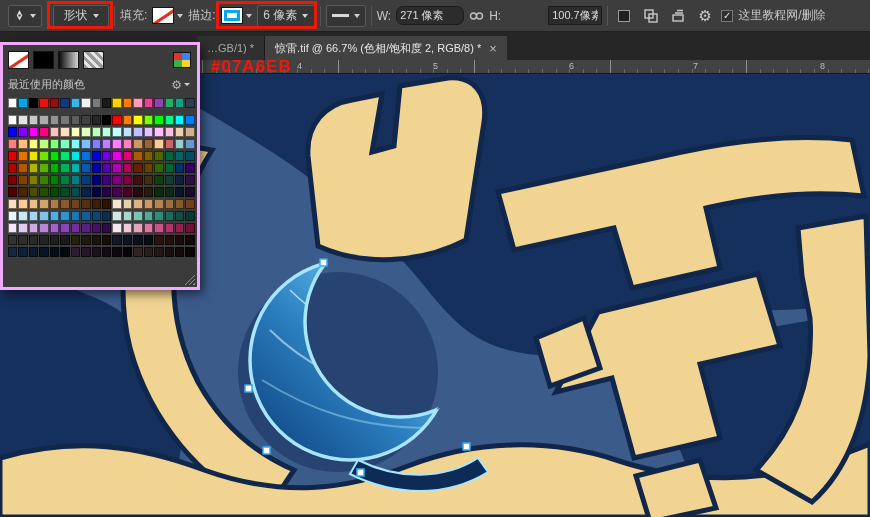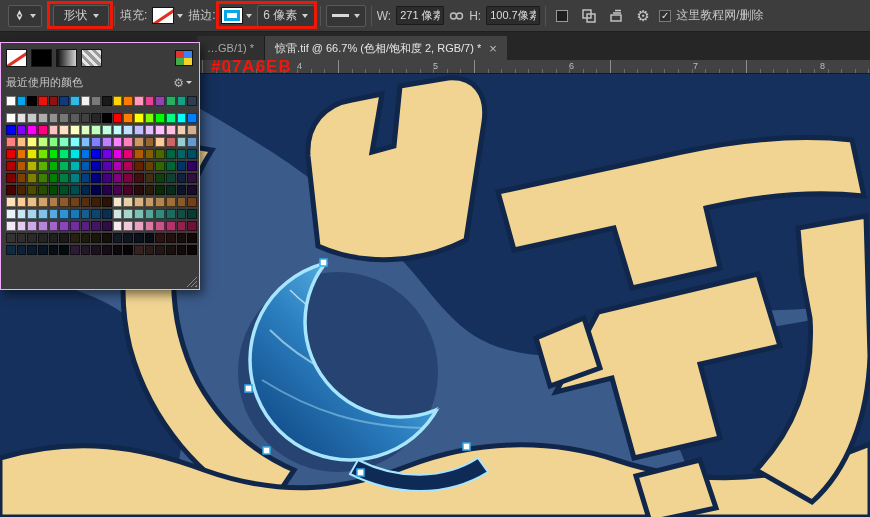--- a/index.html
+++ b/index.html
@@ -64,21 +64,21 @@
            background-size:100% 14px,100% 5px;
            background-position:6px 0,6px 9px;
            background-repeat:no-repeat,no-repeat; }
   .ruler-num { position:absolute; top:1px; font-size:9px; color:#bdbdbd; }
 
   
   .canvas-svg { position:absolute; left:0; top:60px; z-index:1; }
 
   
   .swpanel { position:absolute; left:0; top:42px; width:200px; height:248px; background:#3b3b3b;
-             border:1px solid #f0abfc; box-shadow:3px 4px 10px rgba(0,0,0,0.55); z-index:20;
+             border:3px solid #f0abfc; box-shadow:3px 4px 10px rgba(0,0,0,0.55); z-index:20;
              padding:6px 2px 6px 5px; }
   .opt-row { display:flex; align-items:center; gap:4px; padding-right:4px; }
   .opt-swatch { width:21px; height:18px; border:1px solid #151515; position:relative; overflow:hidden; cursor:pointer; }
   .opt-none { background:#ffffff; }
   .opt-solid { background:#000000; }
   .opt-grad { background:linear-gradient(90deg,#0b0b0b,#d2d2d2); }
   .opt-pattern { background:repeating-linear-gradient(45deg,#9a9a9a 0 3px,#e6e6e6 3px 6px); }
   .opt-spacer { flex:1; }
   .picker { display:grid; grid-template-columns:8px 8px; grid-template-rows:7px 7px; border:1px solid #111; cursor:pointer; }
   .plabel-row { display:flex; align-items:center; margin-top:8px; padding-right:5px; }
@@ -149,21 +149,21 @@
     <rect x="357" y="409" width="7" height="7" fill="#ffffff" stroke-width="1.5" stroke="#37a9e8"></rect>
     <rect x="463" y="383" width="7" height="7" fill="#ffffff" stroke-width="1.5" stroke="#37a9e8"></rect>
     <rect x="320" y="199" width="7" height="7" fill="#ffffff" stroke-width="1.5" stroke="#37a9e8"></rect>
   </svg>
 
   <div class="tabbar">
     <div class="tab tab-inactive">
       <span>…GB/1) *</span>
     </div>
     <div class="tab tab-active">
-      <span>惊雷.tif @ 66.7% (色相/饱和度 2, RGB/7) *</span>
+      <span>惊雷.tif @ 66.7% (色相/饱和度 2, RGB/8) *</span>
       <span class="tab-close">×</span>
     </div>
   </div>
 
   <div class="ruler">
       <span class="ruler-num" style="left: 101px;">4</span>
       <span class="ruler-num" style="left: 237px;">5</span>
       <span class="ruler-num" style="left: 373px;">6</span>
       <span class="ruler-num" style="left: 497px;">7</span>
       <span class="ruler-num" style="left: 624px;">8</span>
@@ -201,27 +201,27 @@
       <span>6 像素</span>
       <span class="caret"></span>
     </div>
     <div class="vsep"></div>
     <div class="tbtn" style="width:40px">
       <div class="line-glyph"></div>
       <span class="caret"></span>
     </div>
     <div class="vsep"></div>
     <span class="tlabel">W:</span>
-    <input class="tinput" style="width: 48px;" value="271 像素">
+    <input class="tinput" style="width: 68px; border-radius: 7px;" value="271 像素">
     <svg width="15" height="12" viewBox="0 0 15 12">
       <circle cx="4.5" cy="6" r="3" fill="none" stroke="#c0c0c0" stroke-width="1.4"></circle>
       <circle cx="10.5" cy="6" r="3" fill="none" stroke="#c0c0c0" stroke-width="1.4"></circle>
     </svg>
     <span class="tlabel">H:</span>
-    <input class="tinput" style="width: 54px;" value="100.7像素">
+    <input class="tinput" style="width: 54px; margin-left: 42px;" value="100.7像素">
     <div class="vsep"></div>
     <div class="iconbtn">
       <div class="sq-solid"></div>
     </div>
     <div class="iconbtn">
       <svg width="14" height="14" viewBox="0 0 14 14">
         <rect x="1" y="1" width="8" height="8" fill="none" stroke="#c8c8c8" stroke-width="1.4"></rect>
         <rect x="5" y="5" width="8" height="8" fill="none" stroke="#c8c8c8" stroke-width="1.4"></rect>
       </svg>
     </div>

